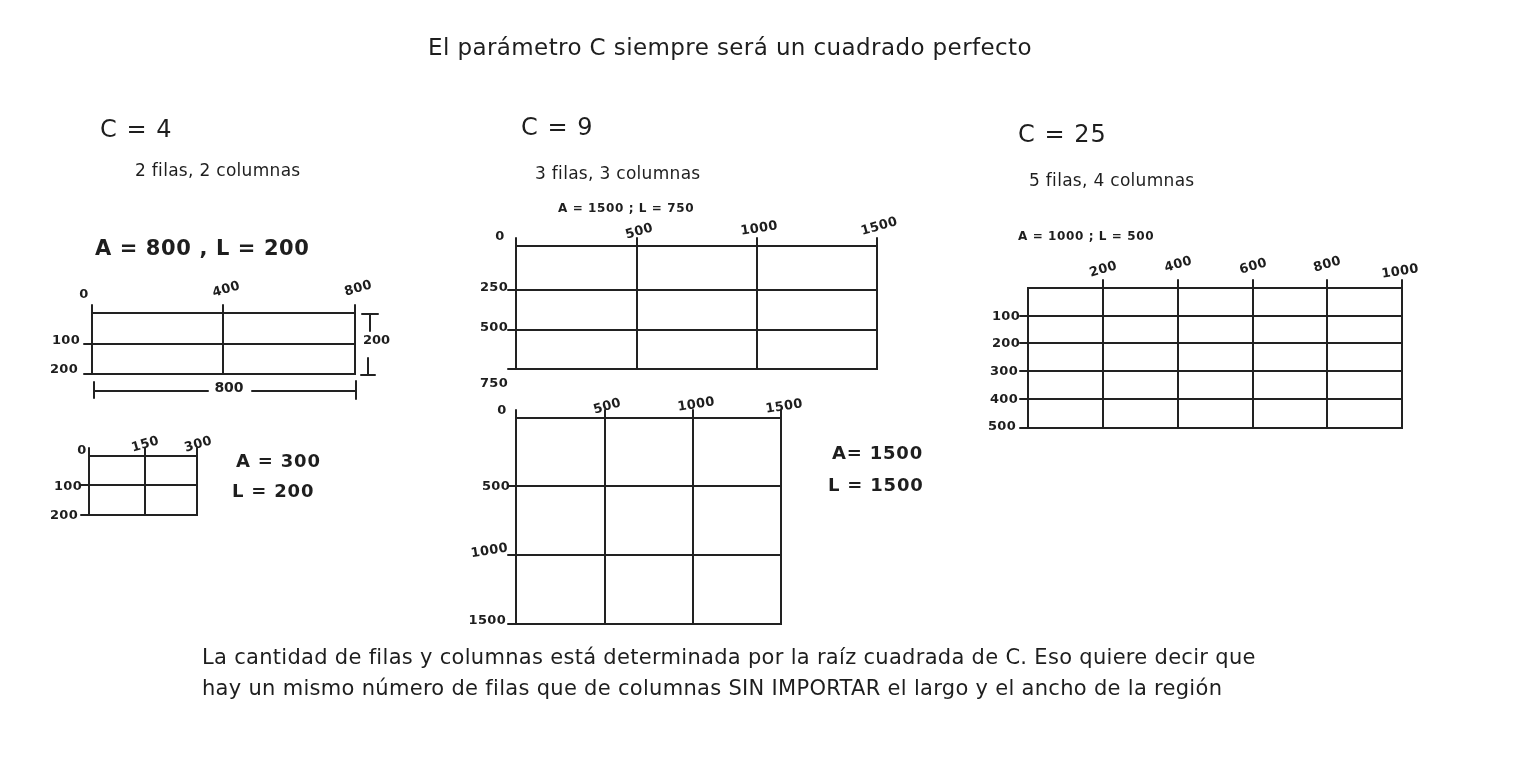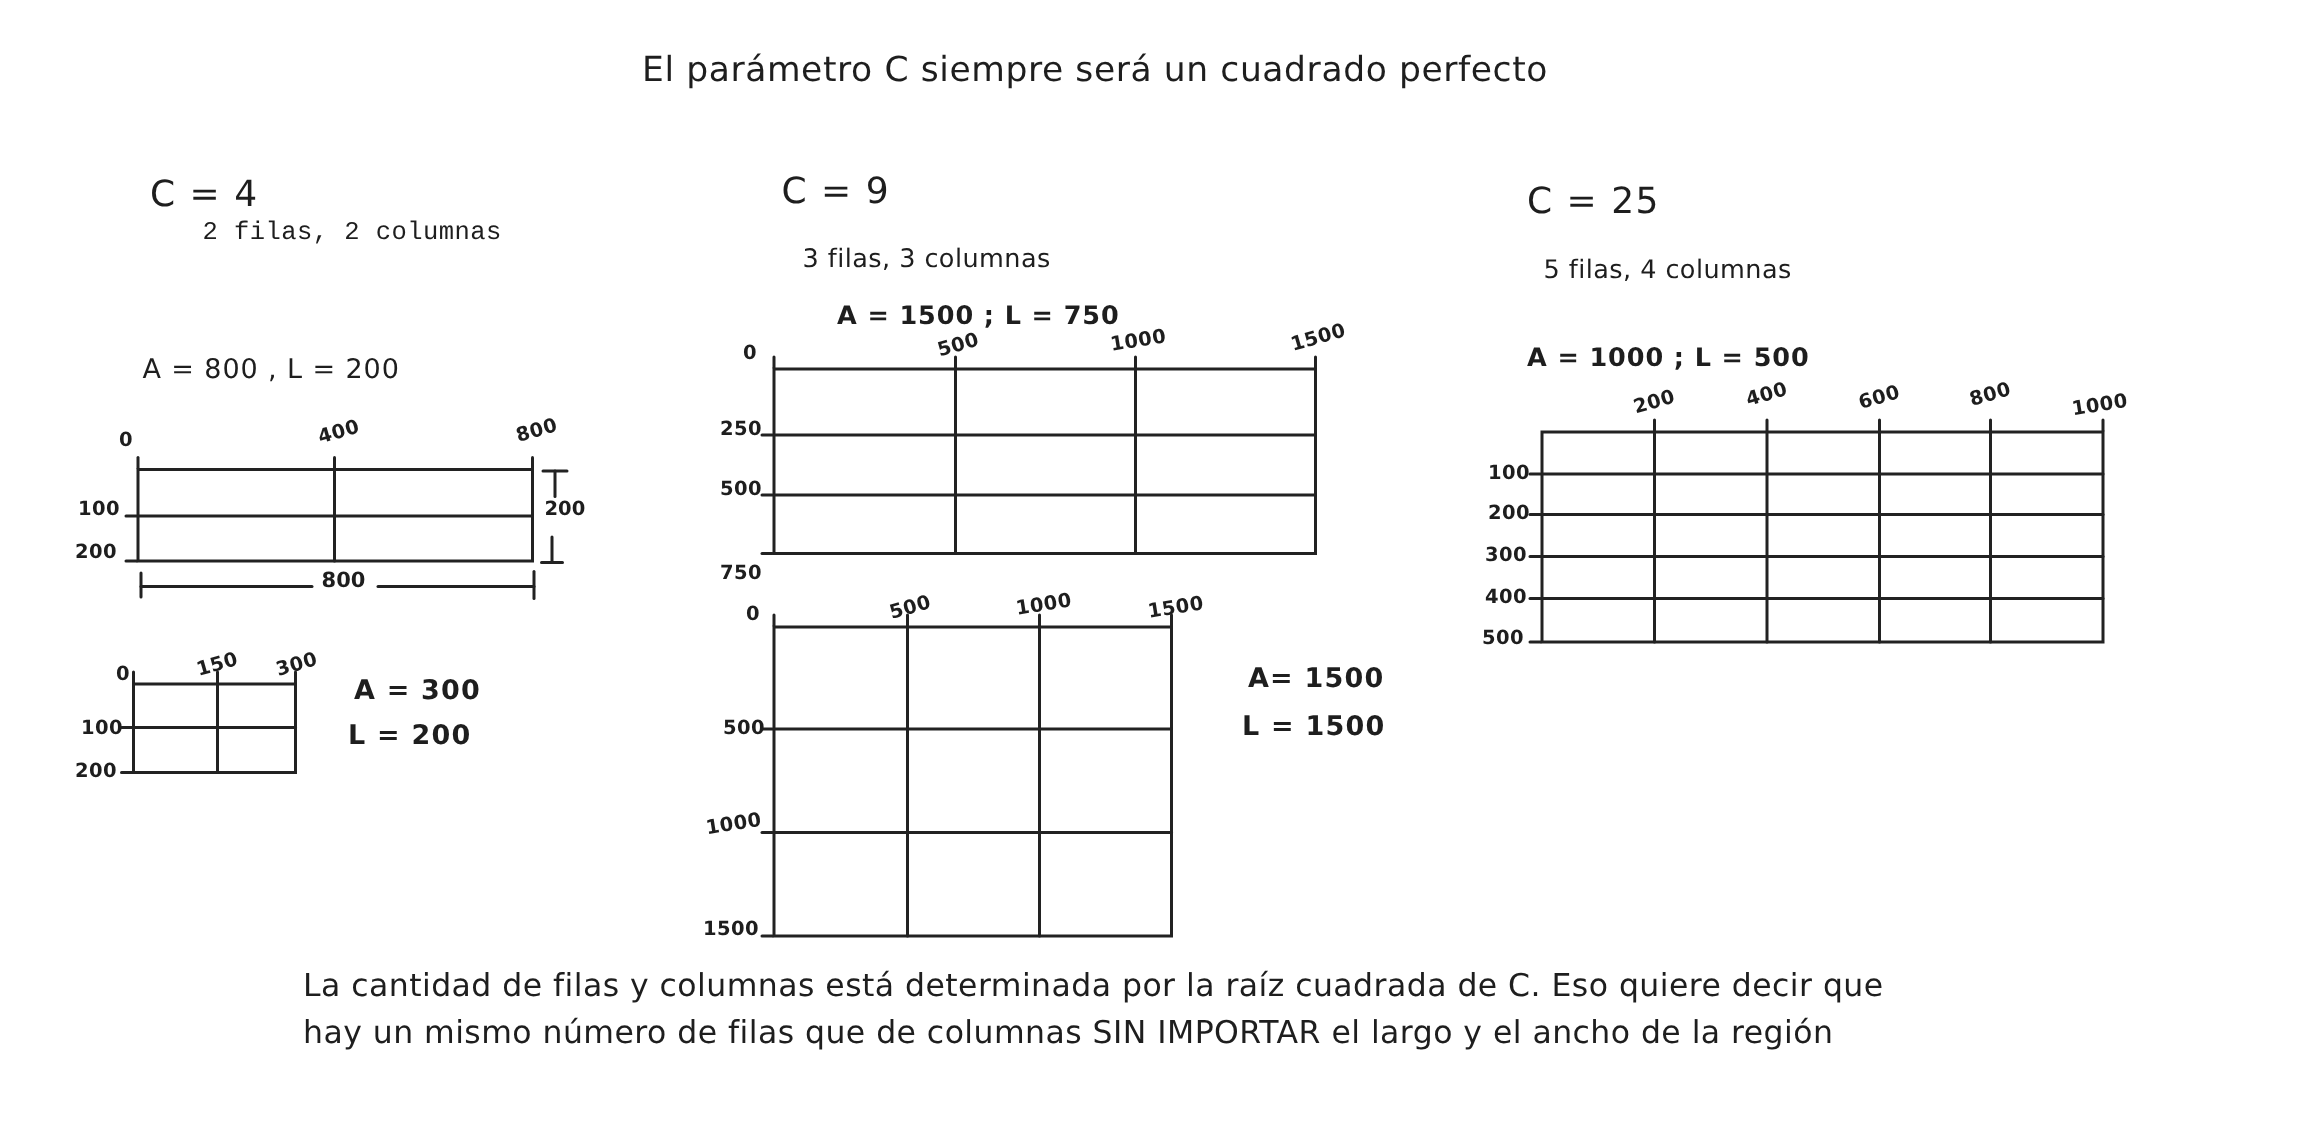--- a/index.html
+++ b/index.html
@@ -4,22 +4,22 @@
 <style>
   html,body{margin:0;padding:0;background:#ffffff;}
   .board{
     position:relative;width:1532px;height:757px;background:#ffffff;
     font-family:"DejaVu Sans",sans-serif;color:#1e1e1e;overflow:hidden;
   }
   .abs{position:absolute;white-space:nowrap;}
   .title{font-size:23px;letter-spacing:.4px;}
   .heading{font-size:24px;letter-spacing:1px;}
   .sub{font-size:17px;letter-spacing:.3px;}
-  .params{font-size:18px;font-weight:normal;letter-spacing:.6px;}
-  .params-sm{font-size:17px;font-weight:bold;letter-spacing:.6px;text-align:right;}
+  .params{font-size:21px;font-weight:bold;letter-spacing:.6px;}
+  .params-sm{font-size:12px;font-weight:bold;letter-spacing:.6px;text-align:right;}
   .side{font-size:18px;font-weight:bold;letter-spacing:.8px;}
   .tick{font-size:13px;font-weight:bold;letter-spacing:.3px;}
   .xtick{width:44px;text-align:center;}
   .ytick{text-align:right;}
   .w34{width:34px;} .w36{width:36px;} .w40{width:40px;} .w46{width:46px;}
   .tilt{transform:rotate(-16deg);transform-origin:center;}
   .tilt-l{transform:rotate(-9deg);transform-origin:center;}
   .dim{font-size:13px;font-weight:bold;}
   .footer{font-size:21px;letter-spacing:.3px;}
   svg.grid{position:absolute;overflow:visible;}
@@ -27,21 +27,21 @@
 </style>
 </head>
 <body>
 
 <div class="board">
 
   <div class="abs title" style="left:428px;top:34px;">El parámetro C siempre será un cuadrado perfecto</div>
 
   <div>
     <div class="abs heading" style="left:100px;top:115px;">C = 4</div>
-    <div class="abs sub" style="left:135px;top:146px;font-family:Liberation Mono, monospace;">2 filas, 2 columnas</div>
+    <div class="abs sub" style="left:135px;top:160px;">2 filas, 2 columnas</div>
     <div class="abs params" style="left:95px;top:236px;">A = 800 ,   L = 200</div>
 
     <svg class="grid" style="left:80px;top:301px;" width="287" height="85">
       <rect x="12" y="12" width="263" height="61"></rect>
       <line x1="143" y1="12" x2="143" y2="73"></line>
       <line x1="12" y1="43" x2="275" y2="43"></line>
       <line x1="12" y1="4" x2="12" y2="11"></line>
       <line x1="143" y1="4" x2="143" y2="11"></line>
       <line x1="275" y1="4" x2="275" y2="11"></line>
       <line x1="4" y1="43" x2="11" y2="43"></line>

